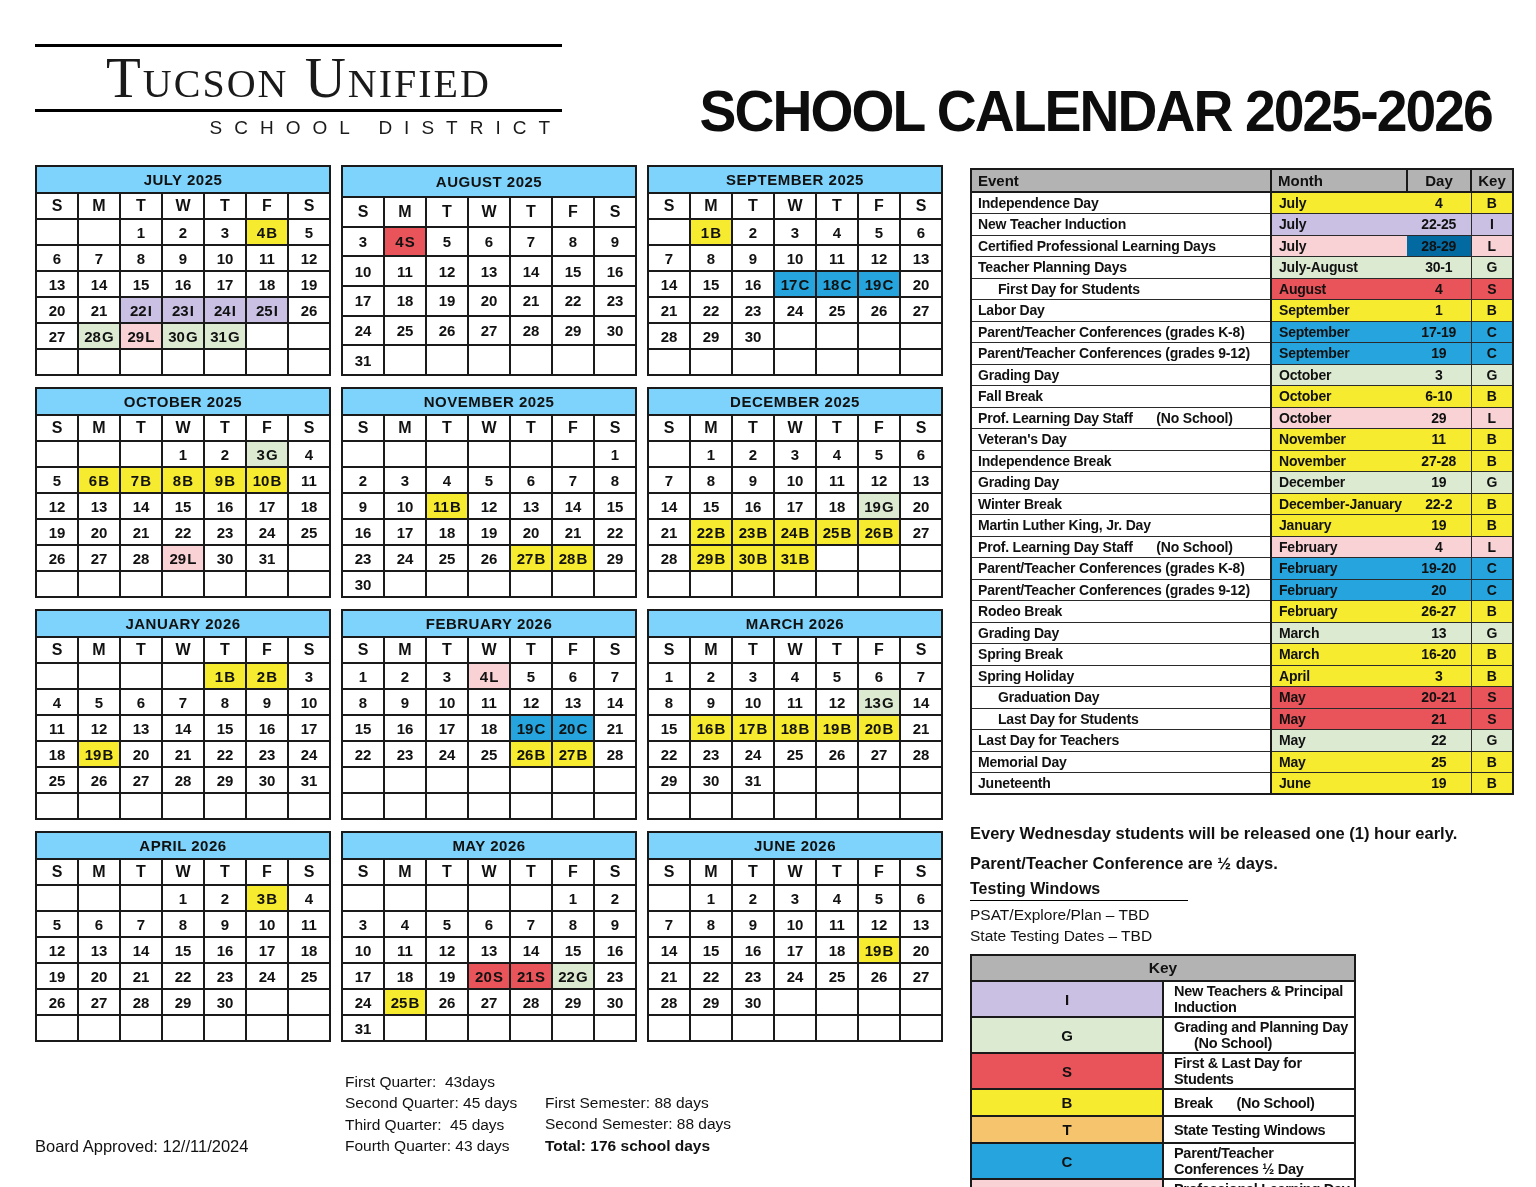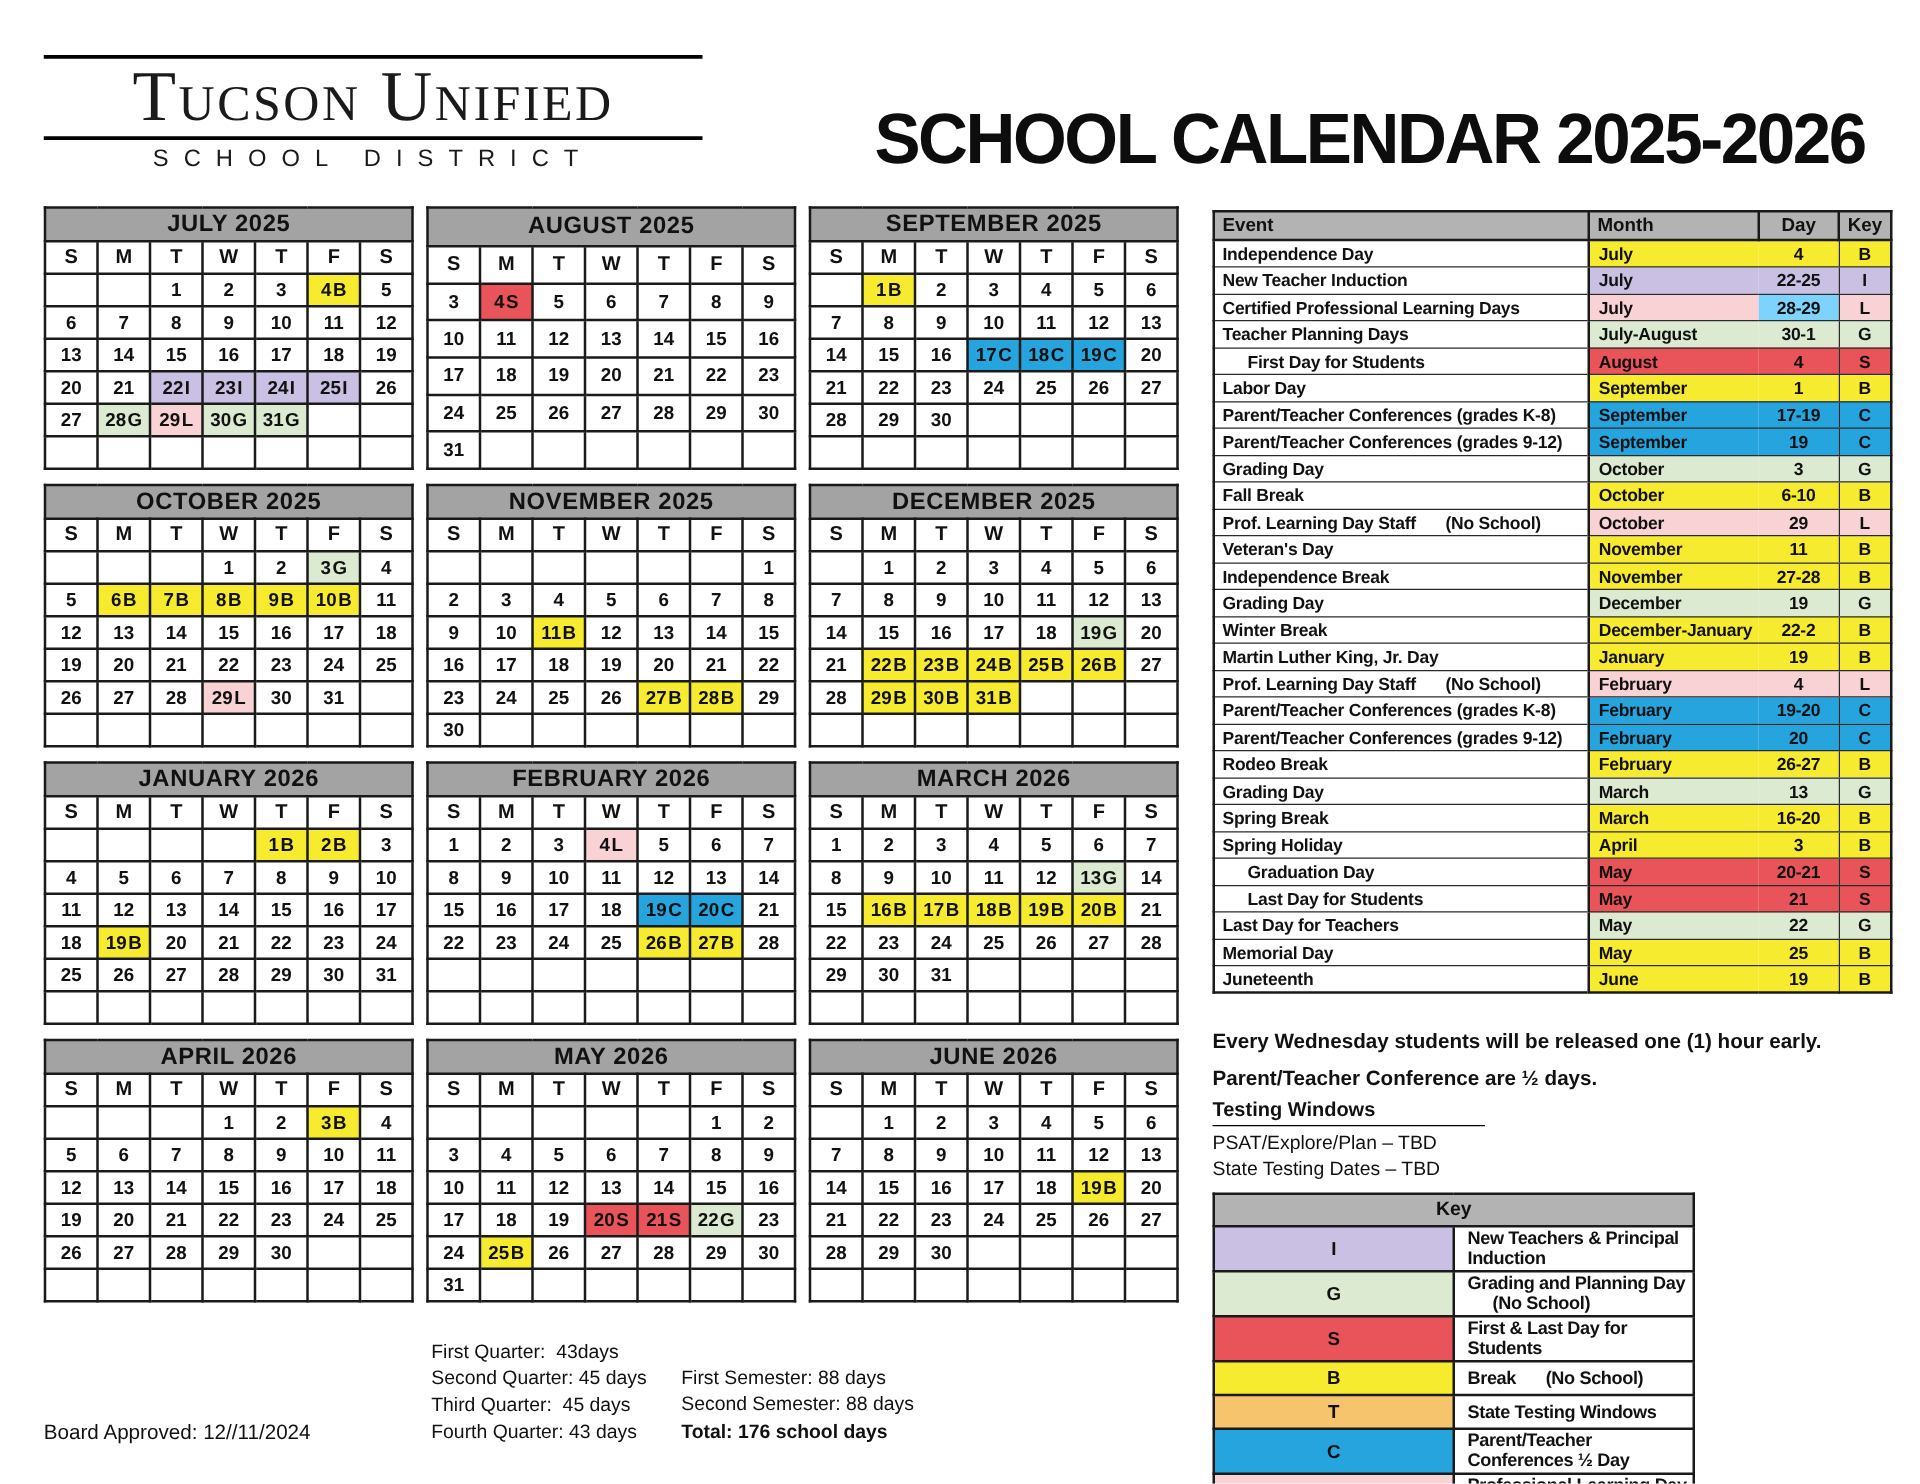--- a/index.html
+++ b/index.html
@@ -9,35 +9,35 @@
     font-family:"Liberation Sans", sans-serif; color:#111; overflow:hidden;
   }
 
   
   .logo { position:absolute; left:35px; top:44px; width:527px; }
   .logo-name {
     font-family:"Liberation Serif", serif; font-variant:small-caps;
     font-size:57px; line-height:62px; text-align:center; letter-spacing:2px;
     border-top:3px solid #000; border-bottom:3px solid #000; color:#1a1a1a;
   }
-  .logo-sub { font-size:19px; letter-spacing:12px; text-align:center; padding-top:5px; color:#1a1a1a; }
+  .logo-sub { font-size:19px; letter-spacing:12px; text-align:right; padding-top:5px; color:#1a1a1a; }
   .page-title {
     position:absolute; top:78px; right:44px; margin:0; white-space:nowrap;
     font-size:57px; font-weight:700; letter-spacing:-2px; color:#0d0d0d;
     transform:scaleX(0.97); transform-origin:100% 50%;
   }
 
   
   .months-grid {
     position:absolute; left:35px; top:165px;
     display:grid; grid-template-columns:repeat(3,296px); column-gap:10px; row-gap:11px;
   }
   table.month { border-collapse:collapse; width:296px; table-layout:fixed; border:2.5px solid #1a1a1a; }
   table.month th, table.month td { border:2px solid #1a1a1a; padding:0; text-align:center; }
-  .mtitle { background:#a3a3a3; height:25px; font-size:19px; font-weight:700; letter-spacing:0.5px; }
+  .mtitle { background:#7dd3fc; height:25px; font-size:15px; font-weight:700; letter-spacing:0.5px; }
   .dow { height:24px; font-size:16px; font-weight:700; background:#fff; }
   .day { height:24px; font-size:15px; font-weight:700; word-spacing:-3px; background:#fff; }
 
   
   table.events { position:absolute; left:970px; top:168px; width:522px; border-collapse:collapse; table-layout:fixed; border:2.5px solid #1a1a1a; }
   .events th { background:#b3b3b3; font-size:15px; font-weight:700; height:21px; border:2px solid #1a1a1a; padding:0 0 0 6px; text-align:left; }
   .events tbody tr { height:21.5px; }
   .events td { font-size:14px; font-weight:700; padding:0; border-top:1.5px solid #2a2a2a; border-bottom:1.5px solid #2a2a2a; letter-spacing:-0.2px; }
   .events .event { width:292px; }
   .events .monthc { width:128px; }
@@ -932,21 +932,21 @@
         </tr>
         <tr>
           <td class="event">New Teacher Induction</td>
           <td class="monthc" style="background:#c9c0e3">July</td>
           <td class="dayc" style="background:#c9c0e3">22-25</td>
           <td class="keyc" style="background:#c9c0e3">I</td>
         </tr>
         <tr>
           <td class="event">Certified Professional Learning Days</td>
           <td class="monthc" style="background:#f9d2d5">July</td>
-          <td class="dayc" style="background:#7dd3fc">28-29</td>
+          <td class="dayc" style="background:#0369a1">28-29</td>
           <td class="keyc" style="background:#f9d2d5">L</td>
         </tr>
         <tr>
           <td class="event">Teacher Planning Days</td>
           <td class="monthc" style="background:#dcead2">July-August</td>
           <td class="dayc" style="background:#dcead2">30-1</td>
           <td class="keyc" style="background:#dcead2">G</td>
         </tr>
         <tr>
           <td class="event"><span class="bi">First Day for Students</span></td>

